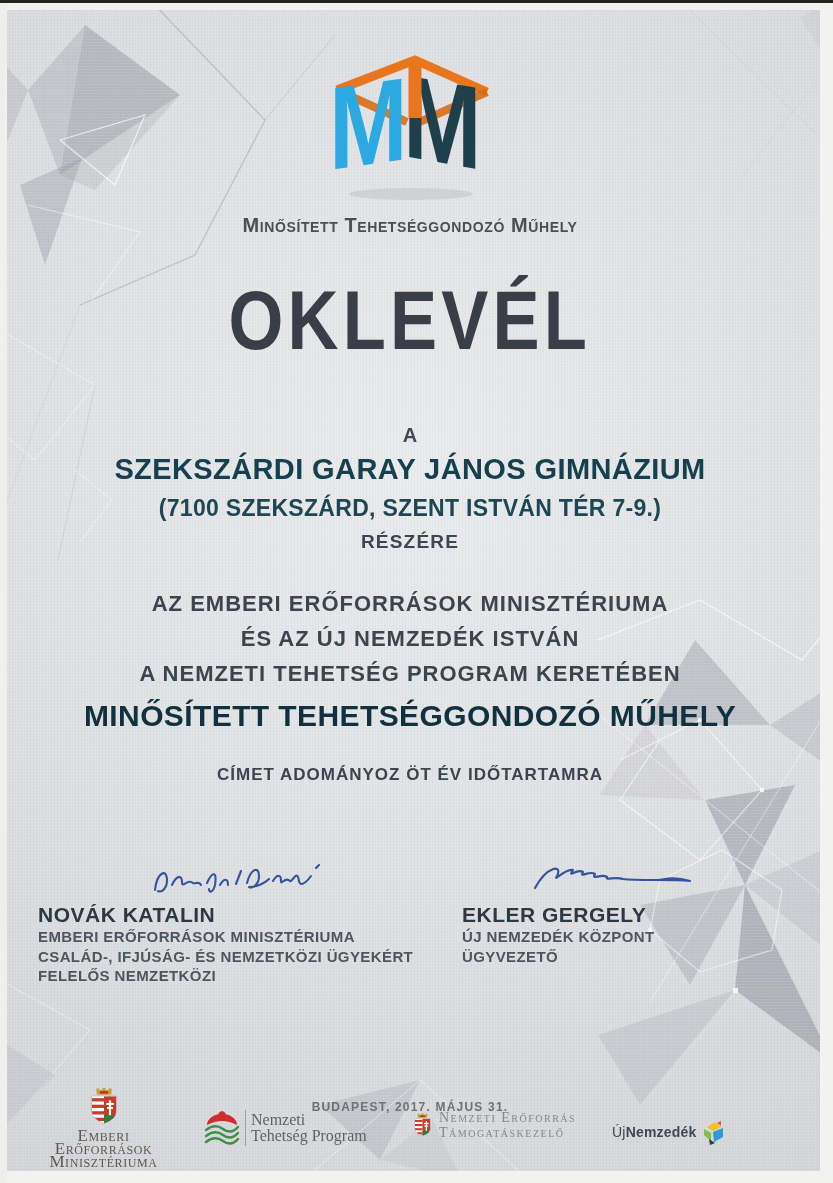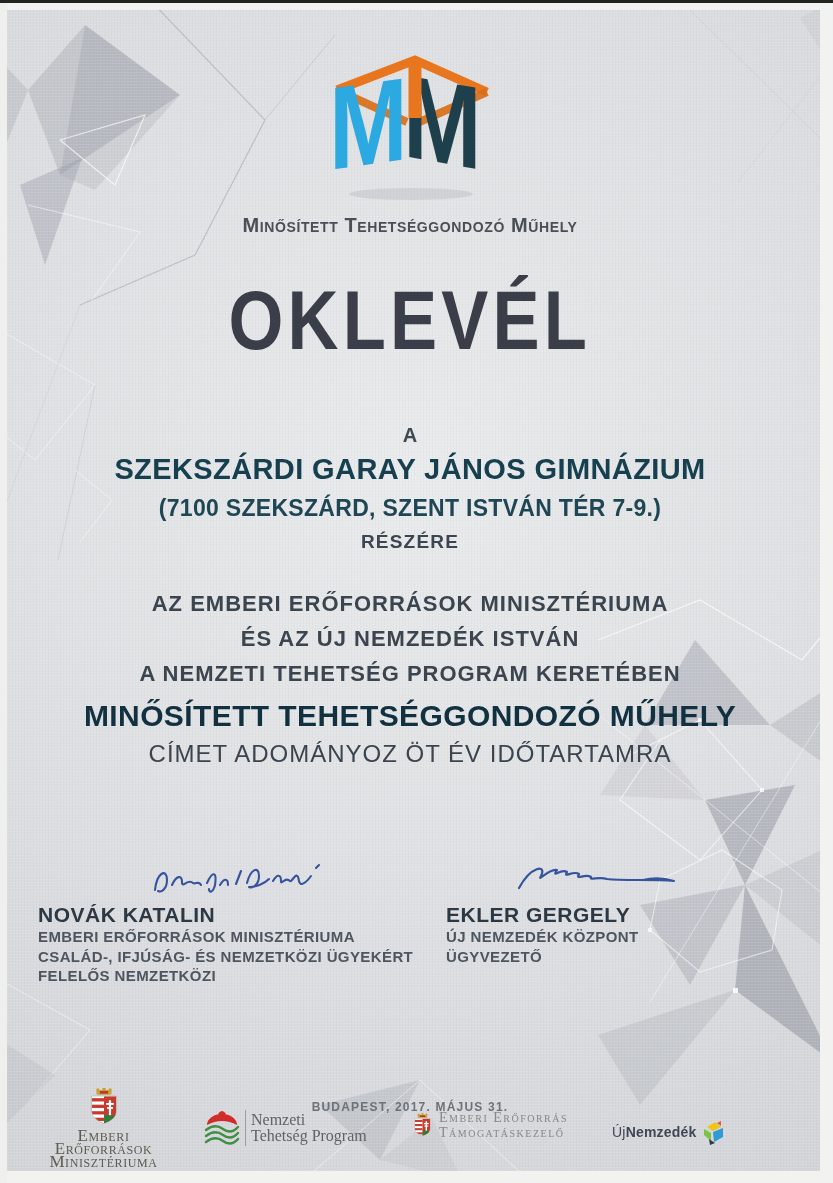--- a/index.html
+++ b/index.html
@@ -48,26 +48,26 @@
 
   .school-name {
     top:453px; font-size:29px; font-weight:bold; color:#16404f; letter-spacing:.4px;
   }
   .school-addr { top:495px; font-size:23px; font-weight:600; color:#1e4654; letter-spacing:.3px; }
   .for-label { top:531px; font-size:19px; font-weight:600; color:#3c4652; letter-spacing:1.2px; }
 
   .body-lines { top:586px; font-size:22px; font-weight:600; color:#3a4550; line-height:35px; letter-spacing:1px; }
 
   .award-title { top:699px; font-size:30px; font-weight:bold; color:#123140; letter-spacing:.4px; }
-  .award-sub { top:740px; font-size:24px; font-weight:400; color:#3a4550; letter-spacing:1px; }
+  .award-sub { top:765px; font-size:17px; font-weight:700; color:#3a4550; letter-spacing:1px; }
 
   .signatures { position:absolute; top:856px; left:0; right:13px; height:150px; }
   .sig-col { position:absolute; text-align:left; }
   .sig-col.left { left:38px; width:392px; }
-  .sig-col.right { left:446px; width:300px; }
+  .sig-col.right { left:462px; width:300px; }
   .sig-ink { height:44px; display:flex; align-items:flex-end; justify-content:center; }
   .sig-name { font-size:21px; font-weight:bold; color:#2c3944; letter-spacing:.5px; margin-top:3px; }
   .sig-line { font-size:15px; font-weight:600; color:#4d5660; line-height:19.5px; letter-spacing:.4px; }
 
   .date-line { top:1100px; font-size:12px; font-weight:600; color:#6d727a; letter-spacing:1.2px; }
 
   
   .footer { position:absolute; left:0; right:13px; top:1086px; height:92px; z-index:4; }
   .flogo { position:absolute; }
   .emmi { left:36px; top:2px; width:135px; text-align:center; }
@@ -270,21 +270,21 @@
         <div>Nemzeti</div>
         <div>Tehetség Program</div>
       </div>
     </div>
 
     <div class="flogo emet">
       <svg width="19" height="25" viewBox="0 0 22 28">
         <use href="#hu-arms"></use>
       </svg>
       <div class="emet-text">
-        <div>Emberi Erőforrás</div>
+        <div>Nemzeti Erőforrás</div>
         <div>Támogatáskezelő</div>
       </div>
     </div>
 
     <div class="flogo ujn">
       <div class="ujn-text">
         <span class="p1">Új</span><span class="p2">Nemzedék</span>
       </div>
       <svg width="27" height="27" viewBox="0 0 27 27">
         <polygon points="7,9 15,4 21,9 13,13" fill="#f0c419"></polygon>

